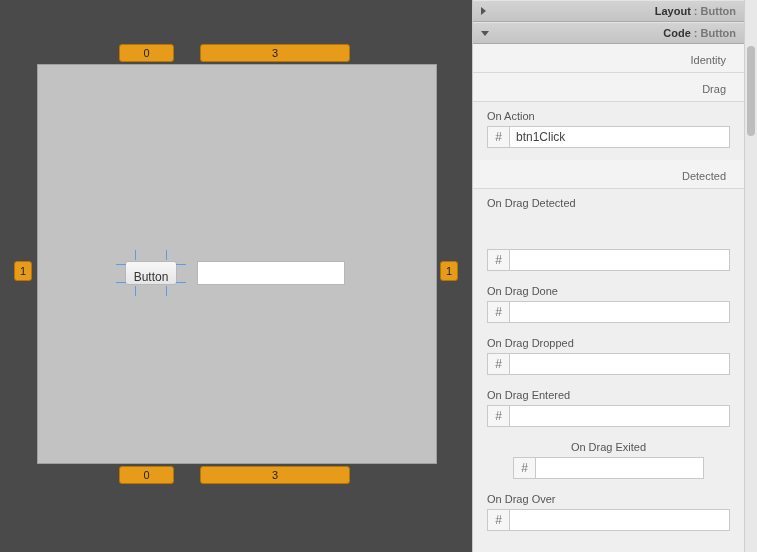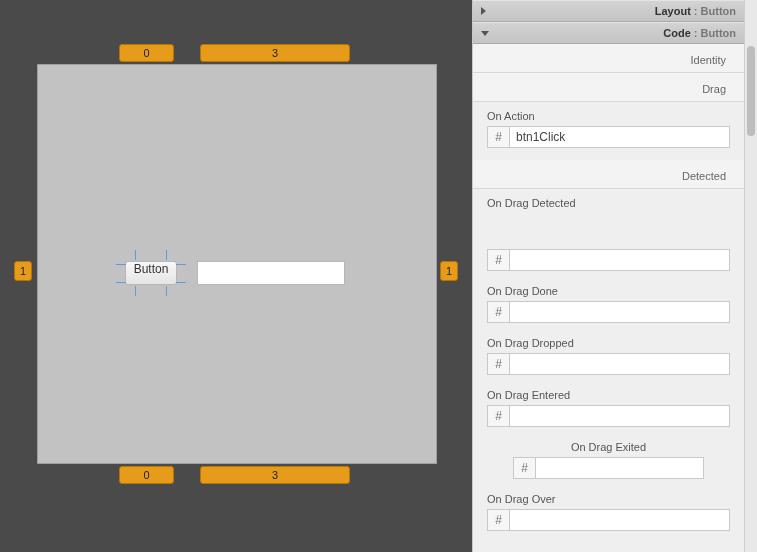--- a/index.html
+++ b/index.html
@@ -47,21 +47,21 @@
   }
 
   .sel-button {
     position: absolute;
     left: 88px; top: 197px;
     width: 52px; height: 24px;
     background: linear-gradient(#f7f7f7,#e5e5e5);
     border: 1px solid #b7b7b7;
     border-radius: 3px;
     font-size: 12px;
-    display:flex; align-items:flex-start; justify-content:center;
+    display:flex; align-items:flex-end; justify-content:center;
     color:#333;
   }
   .sel-textfield {
     position: absolute;
     left: 160px; top: 197px;
     width: 148px; height: 24px;
     background: #fff;
     border: 1px solid #b7b7b7;
   }
   

